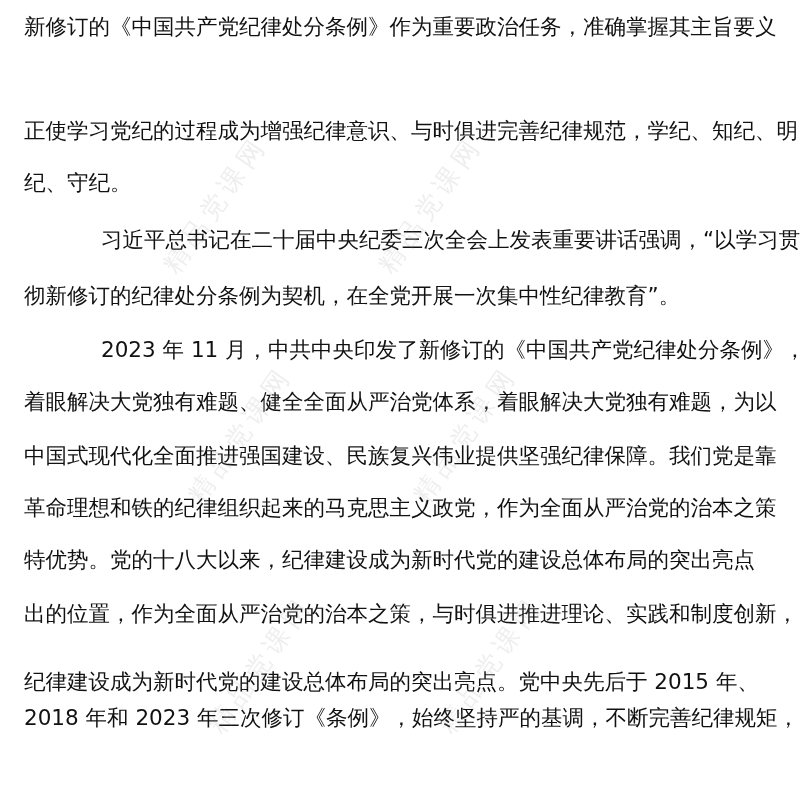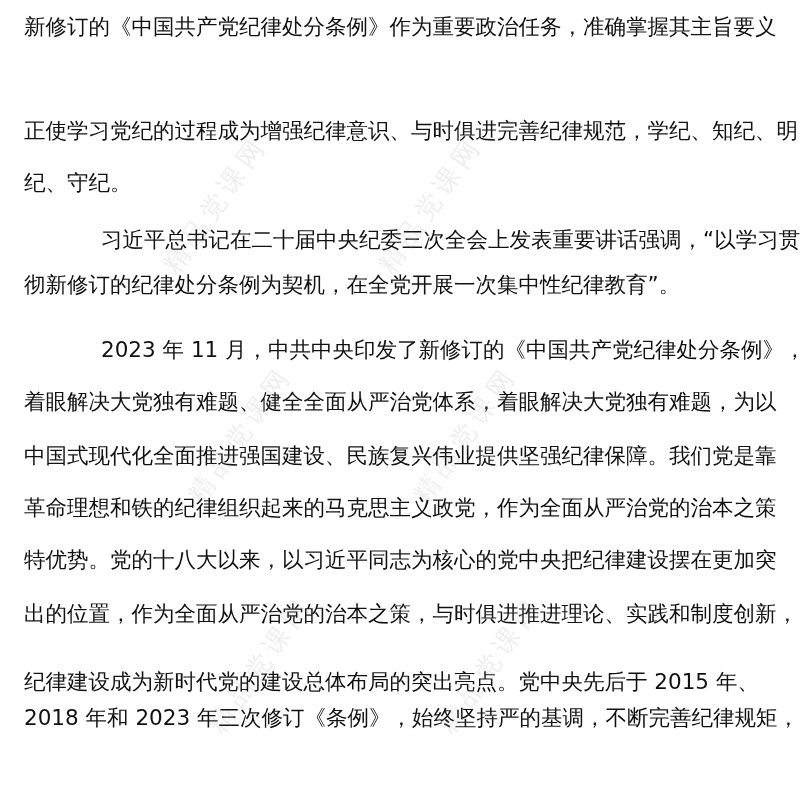--- a/index.html
+++ b/index.html
@@ -45,26 +45,26 @@
     }
   </style>
 </head>
 <body>
 
 <div class="page">
   <div class="line" style="top:13px">新修订的《中国共产党纪律处分条例》作为重要政治任务，准确掌握其主旨要义</div>
   <div class="line" style="top:117px">正使学习党纪的过程成为增强纪律意识、与时俱进完善纪律规范，学纪、知纪、明</div>
   <div class="line" style="top:169px">纪、守纪。</div>
   <div class="line indent" style="top:226px">习近平总书记在二十届中央纪委三次全会上发表重要讲话强调，“以学习贯</div>
-  <div class="line" style="top:271px">彻新修订的纪律处分条例为契机，在全党开展一次集中性纪律教育”。</div>
+  <div class="line" style="top:282px">彻新修订的纪律处分条例为契机，在全党开展一次集中性纪律教育”。</div>
   <div class="line indent" style="top:336px">2023 年 11 月，中共中央印发了新修订的《中国共产党纪律处分条例》，</div>
   <div class="line" style="top:388px">着眼解决大党独有难题、健全全面从严治党体系，着眼解决大党独有难题，为以</div>
   <div class="line" style="top:442px">中国式现代化全面推进强国建设、民族复兴伟业提供坚强纪律保障。我们党是靠</div>
   <div class="line" style="top:494px">革命理想和铁的纪律组织起来的马克思主义政党，作为全面从严治党的治本之策</div>
-  <div class="line" style="top:546px">特优势。党的十八大以来，以习近平同志为核心的党中央把纪律建设摆在更加突</div>
+  <div class="line" style="top:546px">特优势。党的十八大以来，纪律建设成为新时代党的建设总体布局的突出亮点</div>
   <div class="line" style="top:600px">出的位置，作为全面从严治党的治本之策，与时俱进推进理论、实践和制度创新，</div>
   <div class="line" style="top:668px">纪律建设成为新时代党的建设总体布局的突出亮点。党中央先后于 2015 年、</div>
   <div class="line" style="top:704px">2018 年和 2023 年三次修订《条例》，始终坚持严的基调，不断完善纪律规矩，</div>
 
   <div class="watermark" style="left:155px;top:260px">精品党课网</div>
   <div class="watermark" style="left:370px;top:260px">精品党课网</div>
   <div class="watermark" style="left:180px;top:490px">精品党课网</div>
   <div class="watermark" style="left:405px;top:490px">精品党课网</div>
   <div class="watermark" style="left:200px;top:720px">精品党课网</div>
   <div class="watermark" style="left:430px;top:720px">精品党课网</div>

